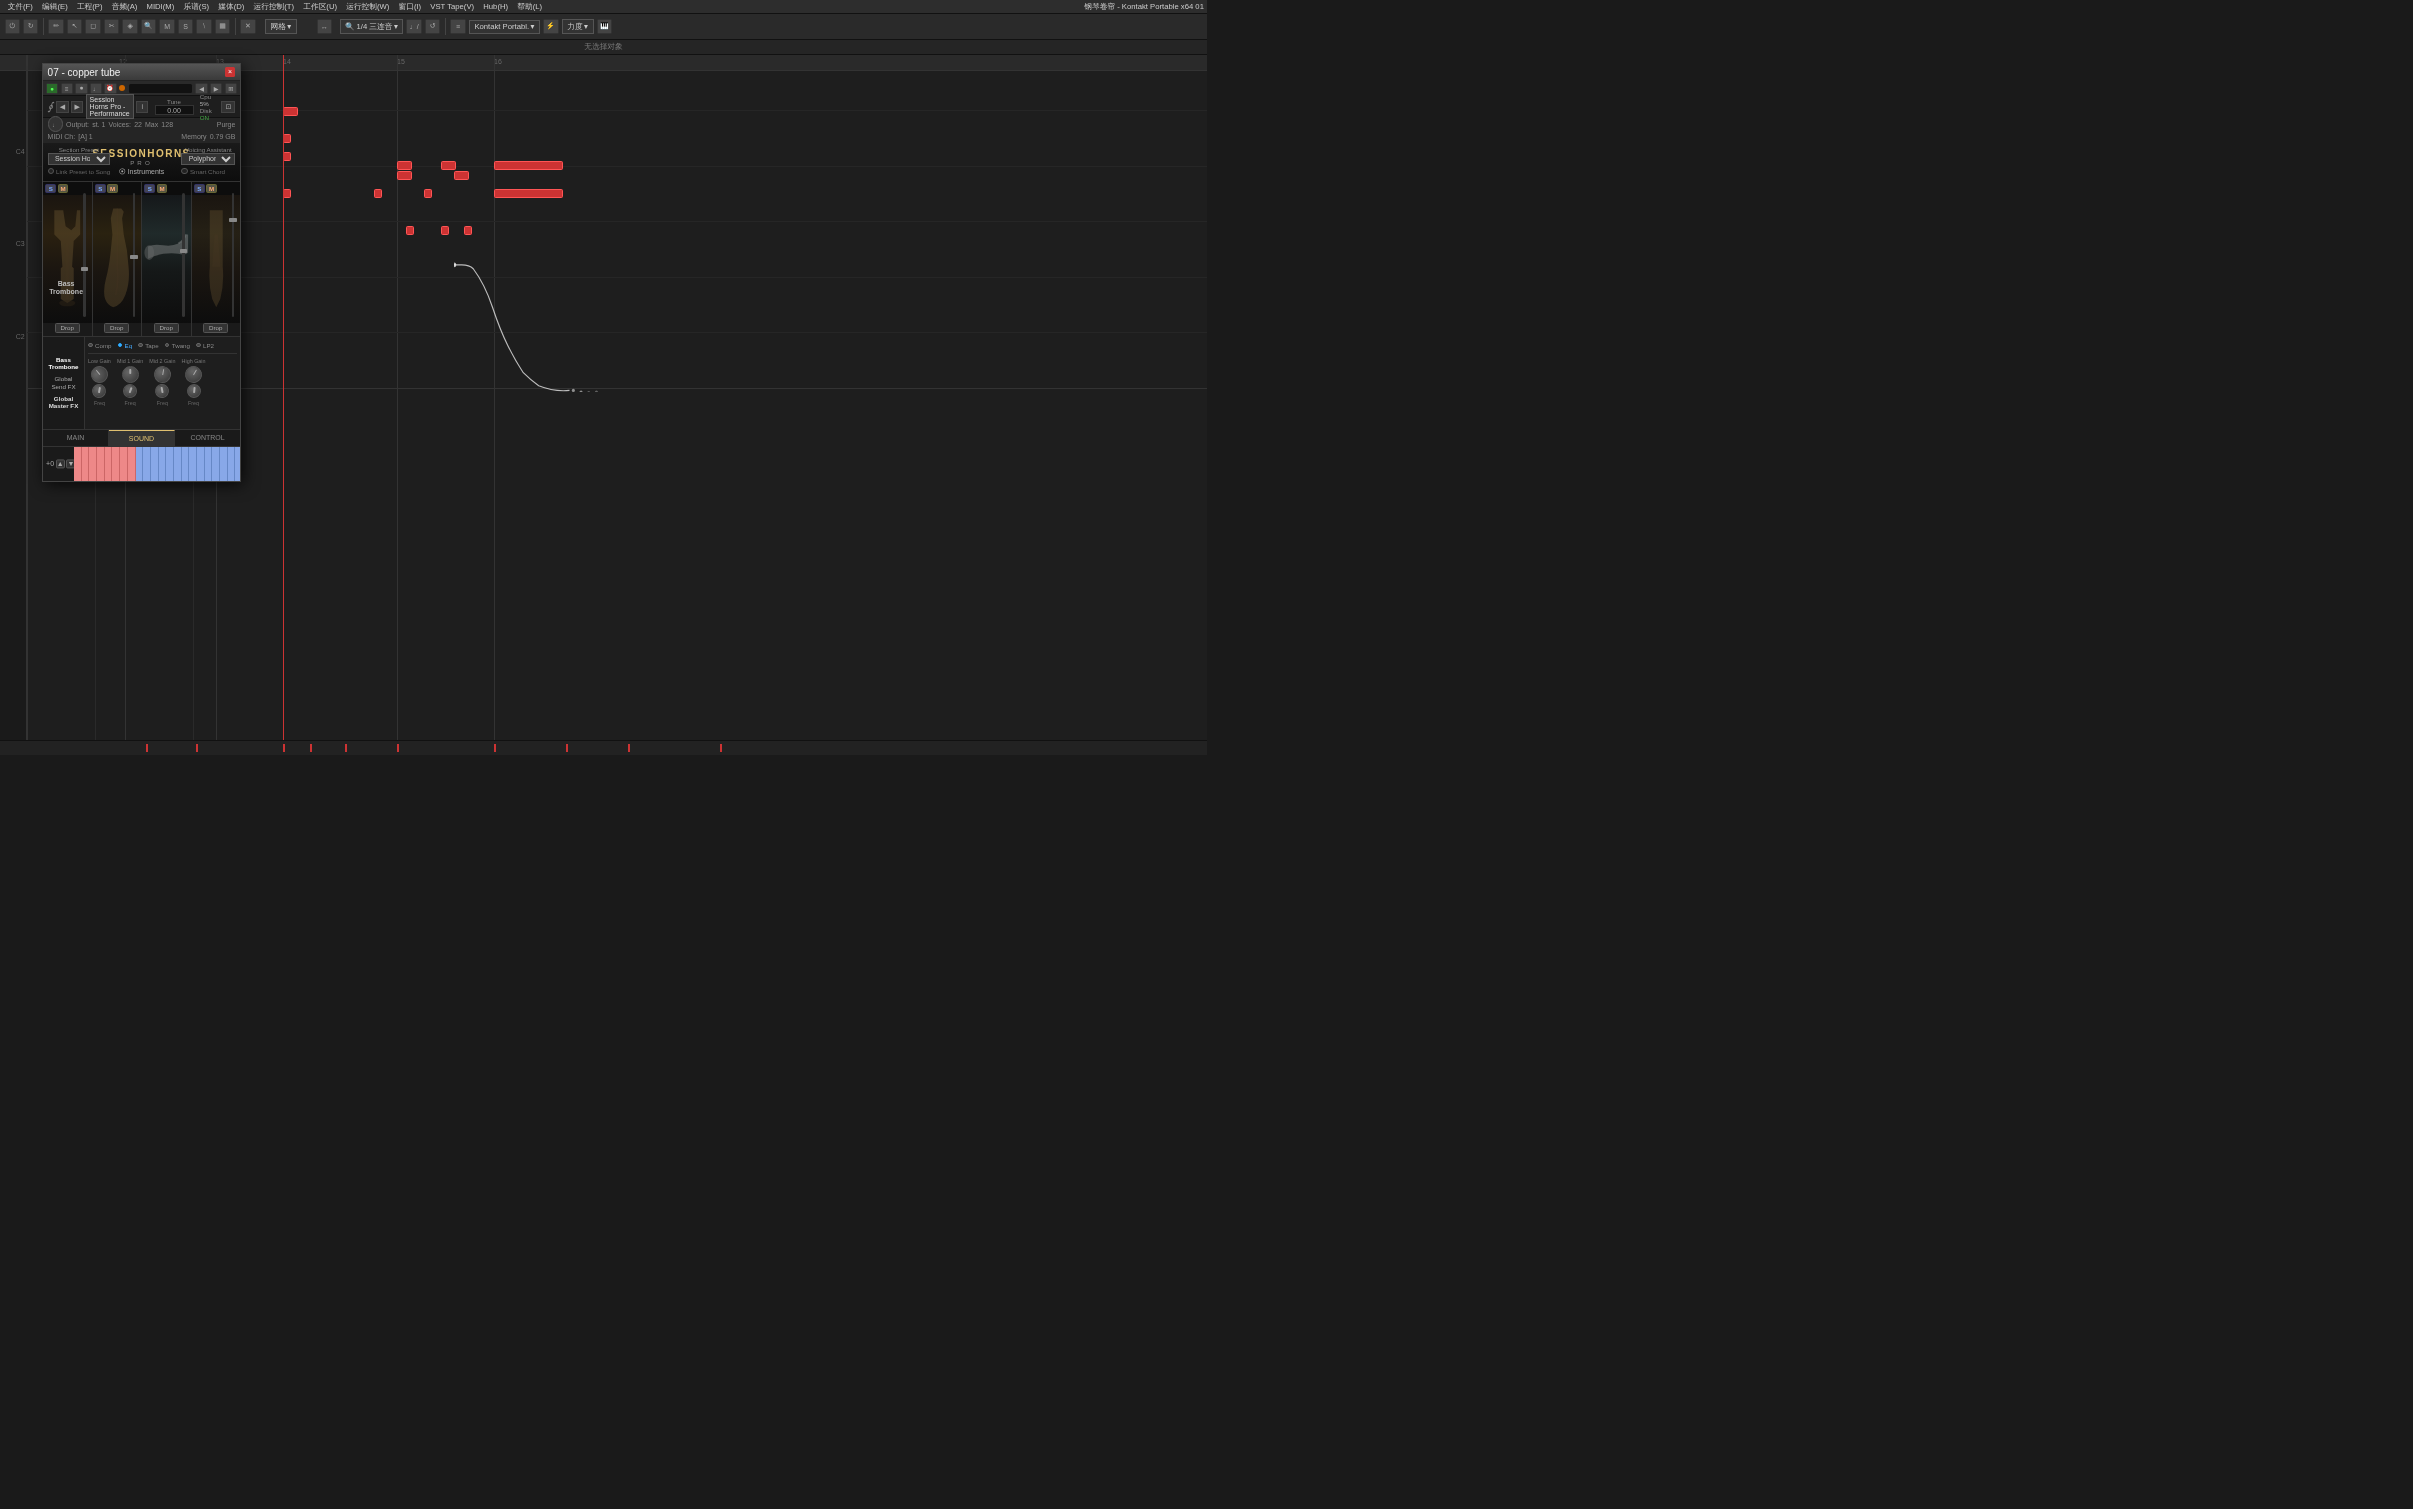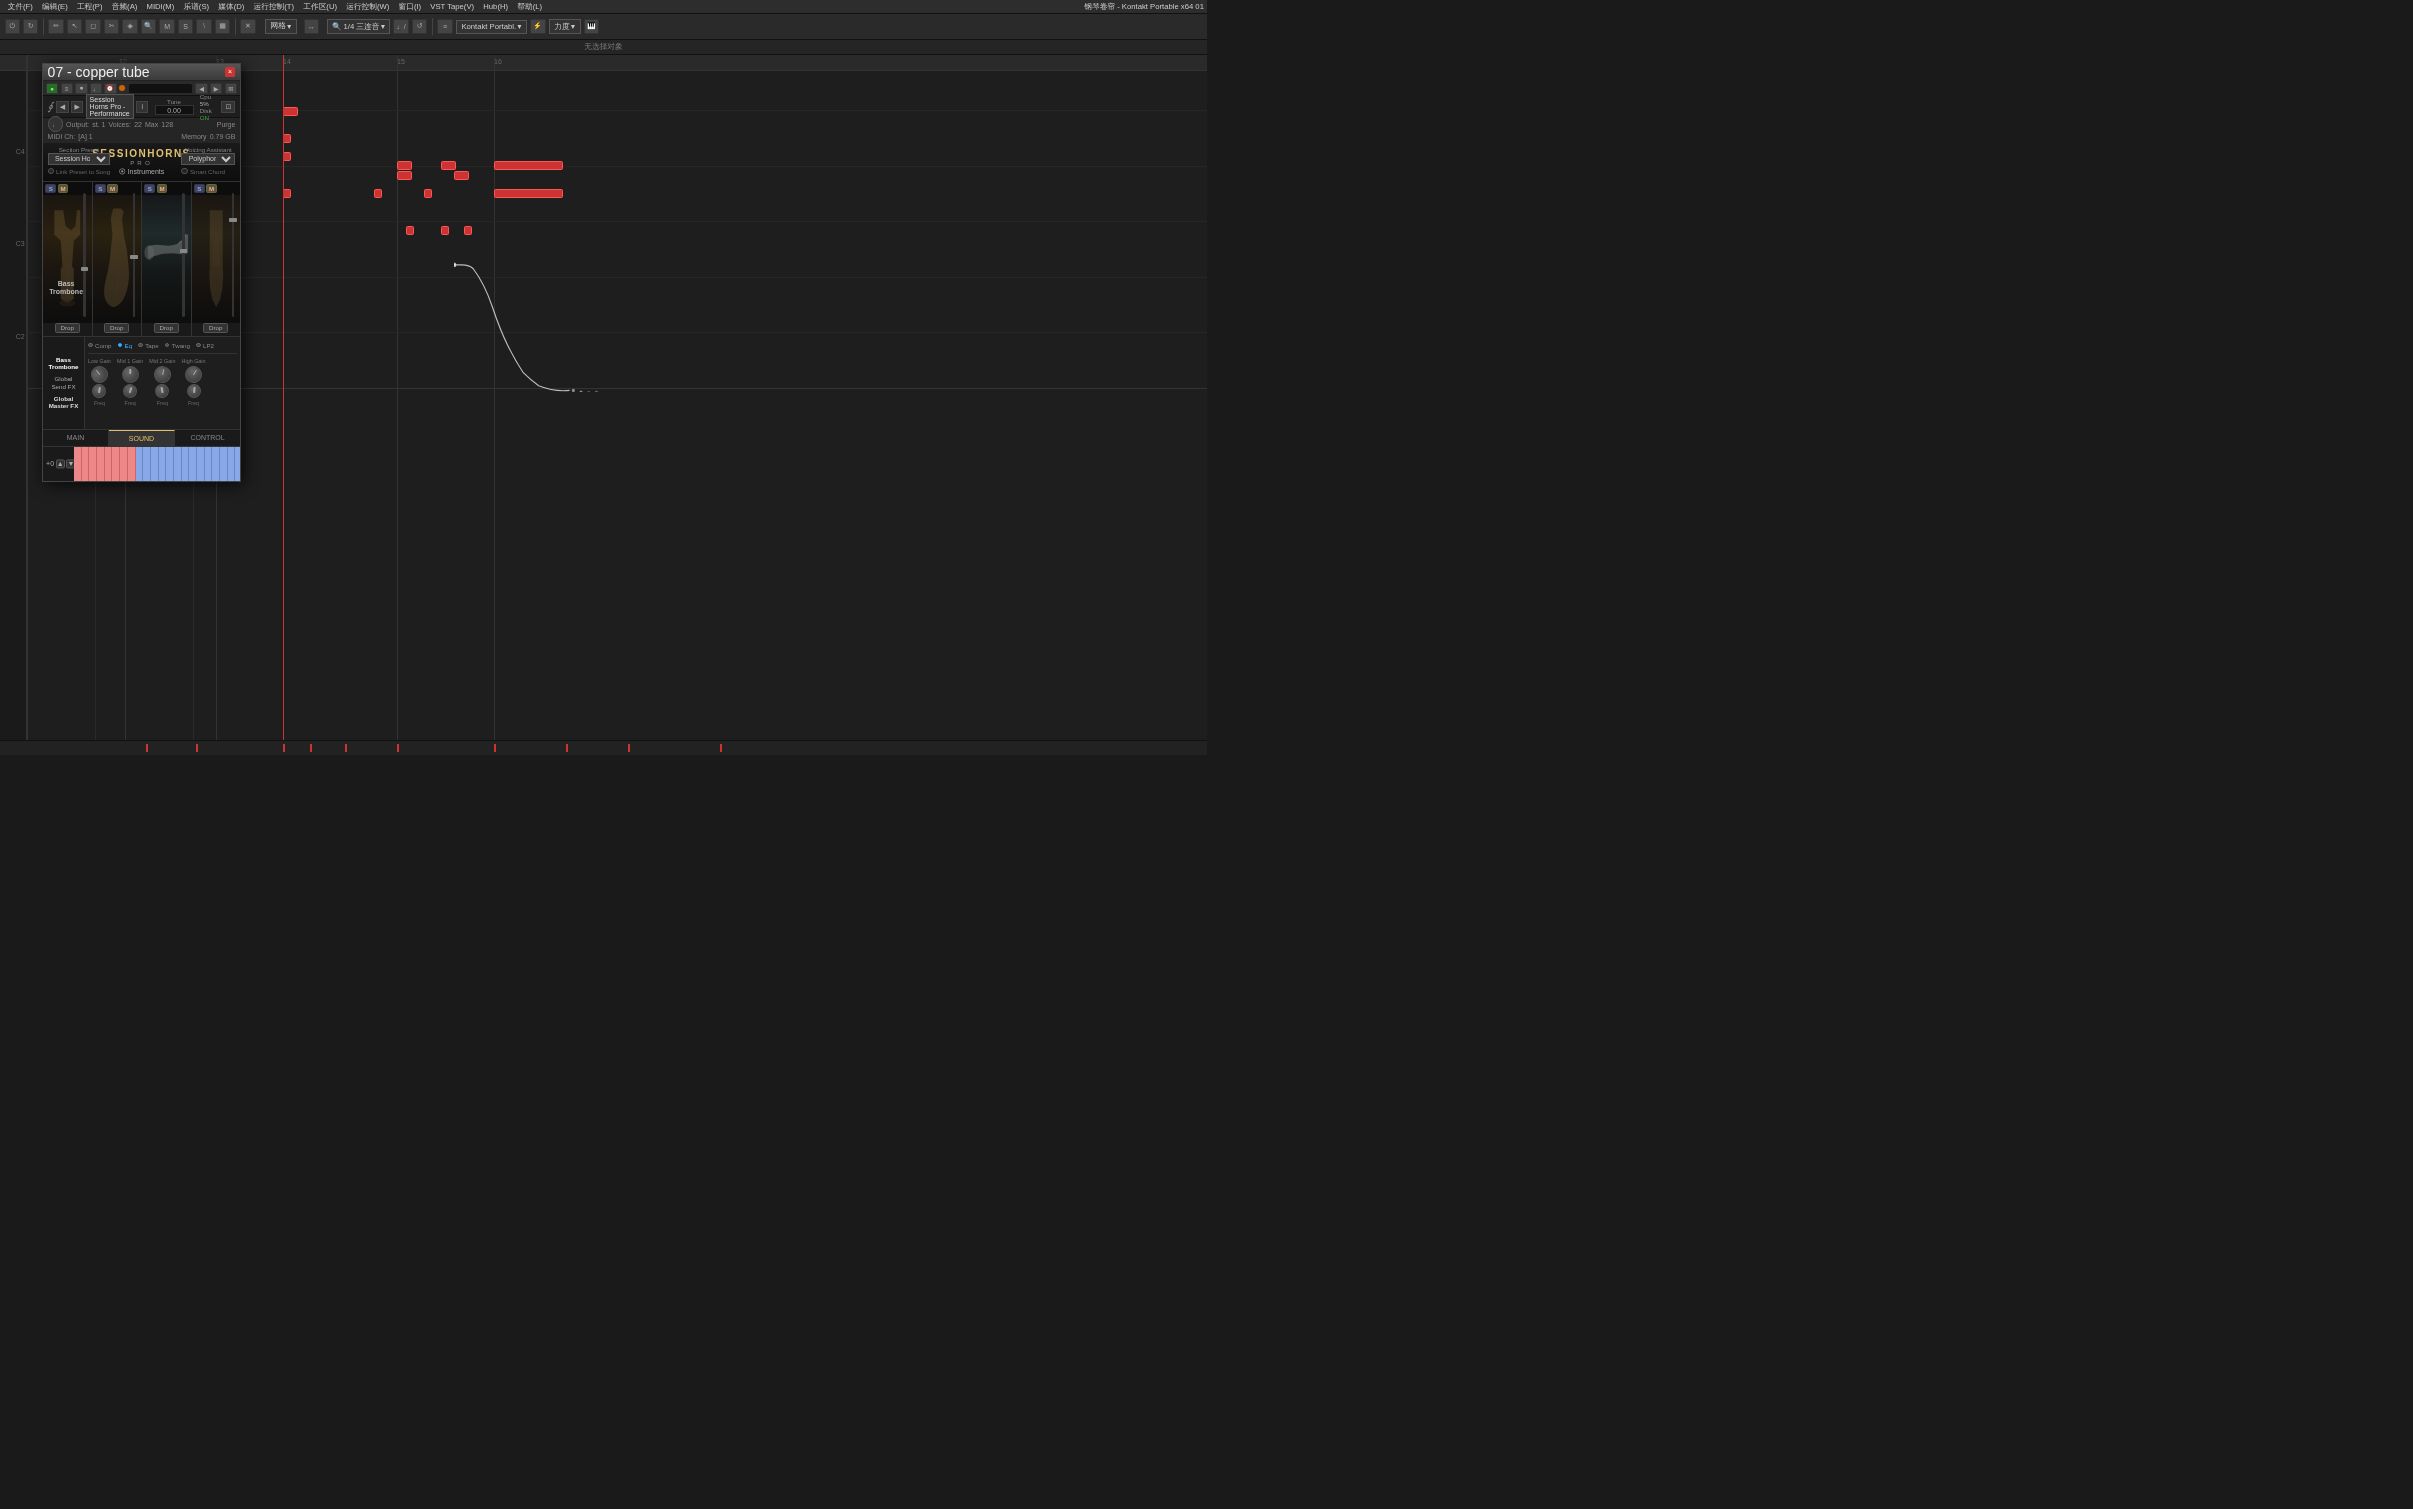--- a/index.html
+++ b/index.html
@@ -73,22 +73,22 @@
       padding: 1.5px 4.6px;
       font-size: 7.7px;
       color: #ccc;
       cursor: pointer;
       display: flex;
       align-items: center;
       gap: 1.5px;
     }
     .grid-section {
       display: flex;
-      align-items: flex-start;
-      gap: 7px;
+      align-items: flex-end;
+      gap: 20px;
       margin-left: 6.2px;
     }
 
     
     .no-select-bar {
       height: 15.4px;
       background: #252525;
       display: flex;
       align-items: center;
       justify-content: center;
@@ -156,21 +156,21 @@
     
     .plugin-titlebar {
       height: 17px;
       background: linear-gradient(180deg, #555 0%, #3a3a3a 100%);
       display: flex;
       align-items: center;
       padding: 0 4.6px;
       border-bottom: 0.8px solid #222;
     }
     .plugin-title-text {
-      font-size: 14px;
+      font-size: 10px;
       color: #eee;
       flex: 1;
     }
     .plugin-close-btn {
       width: 10.8px;
       height: 10.8px;
       background: #cc3333;
       border-radius: 1.5px;
       display: flex;
       align-items: center;

